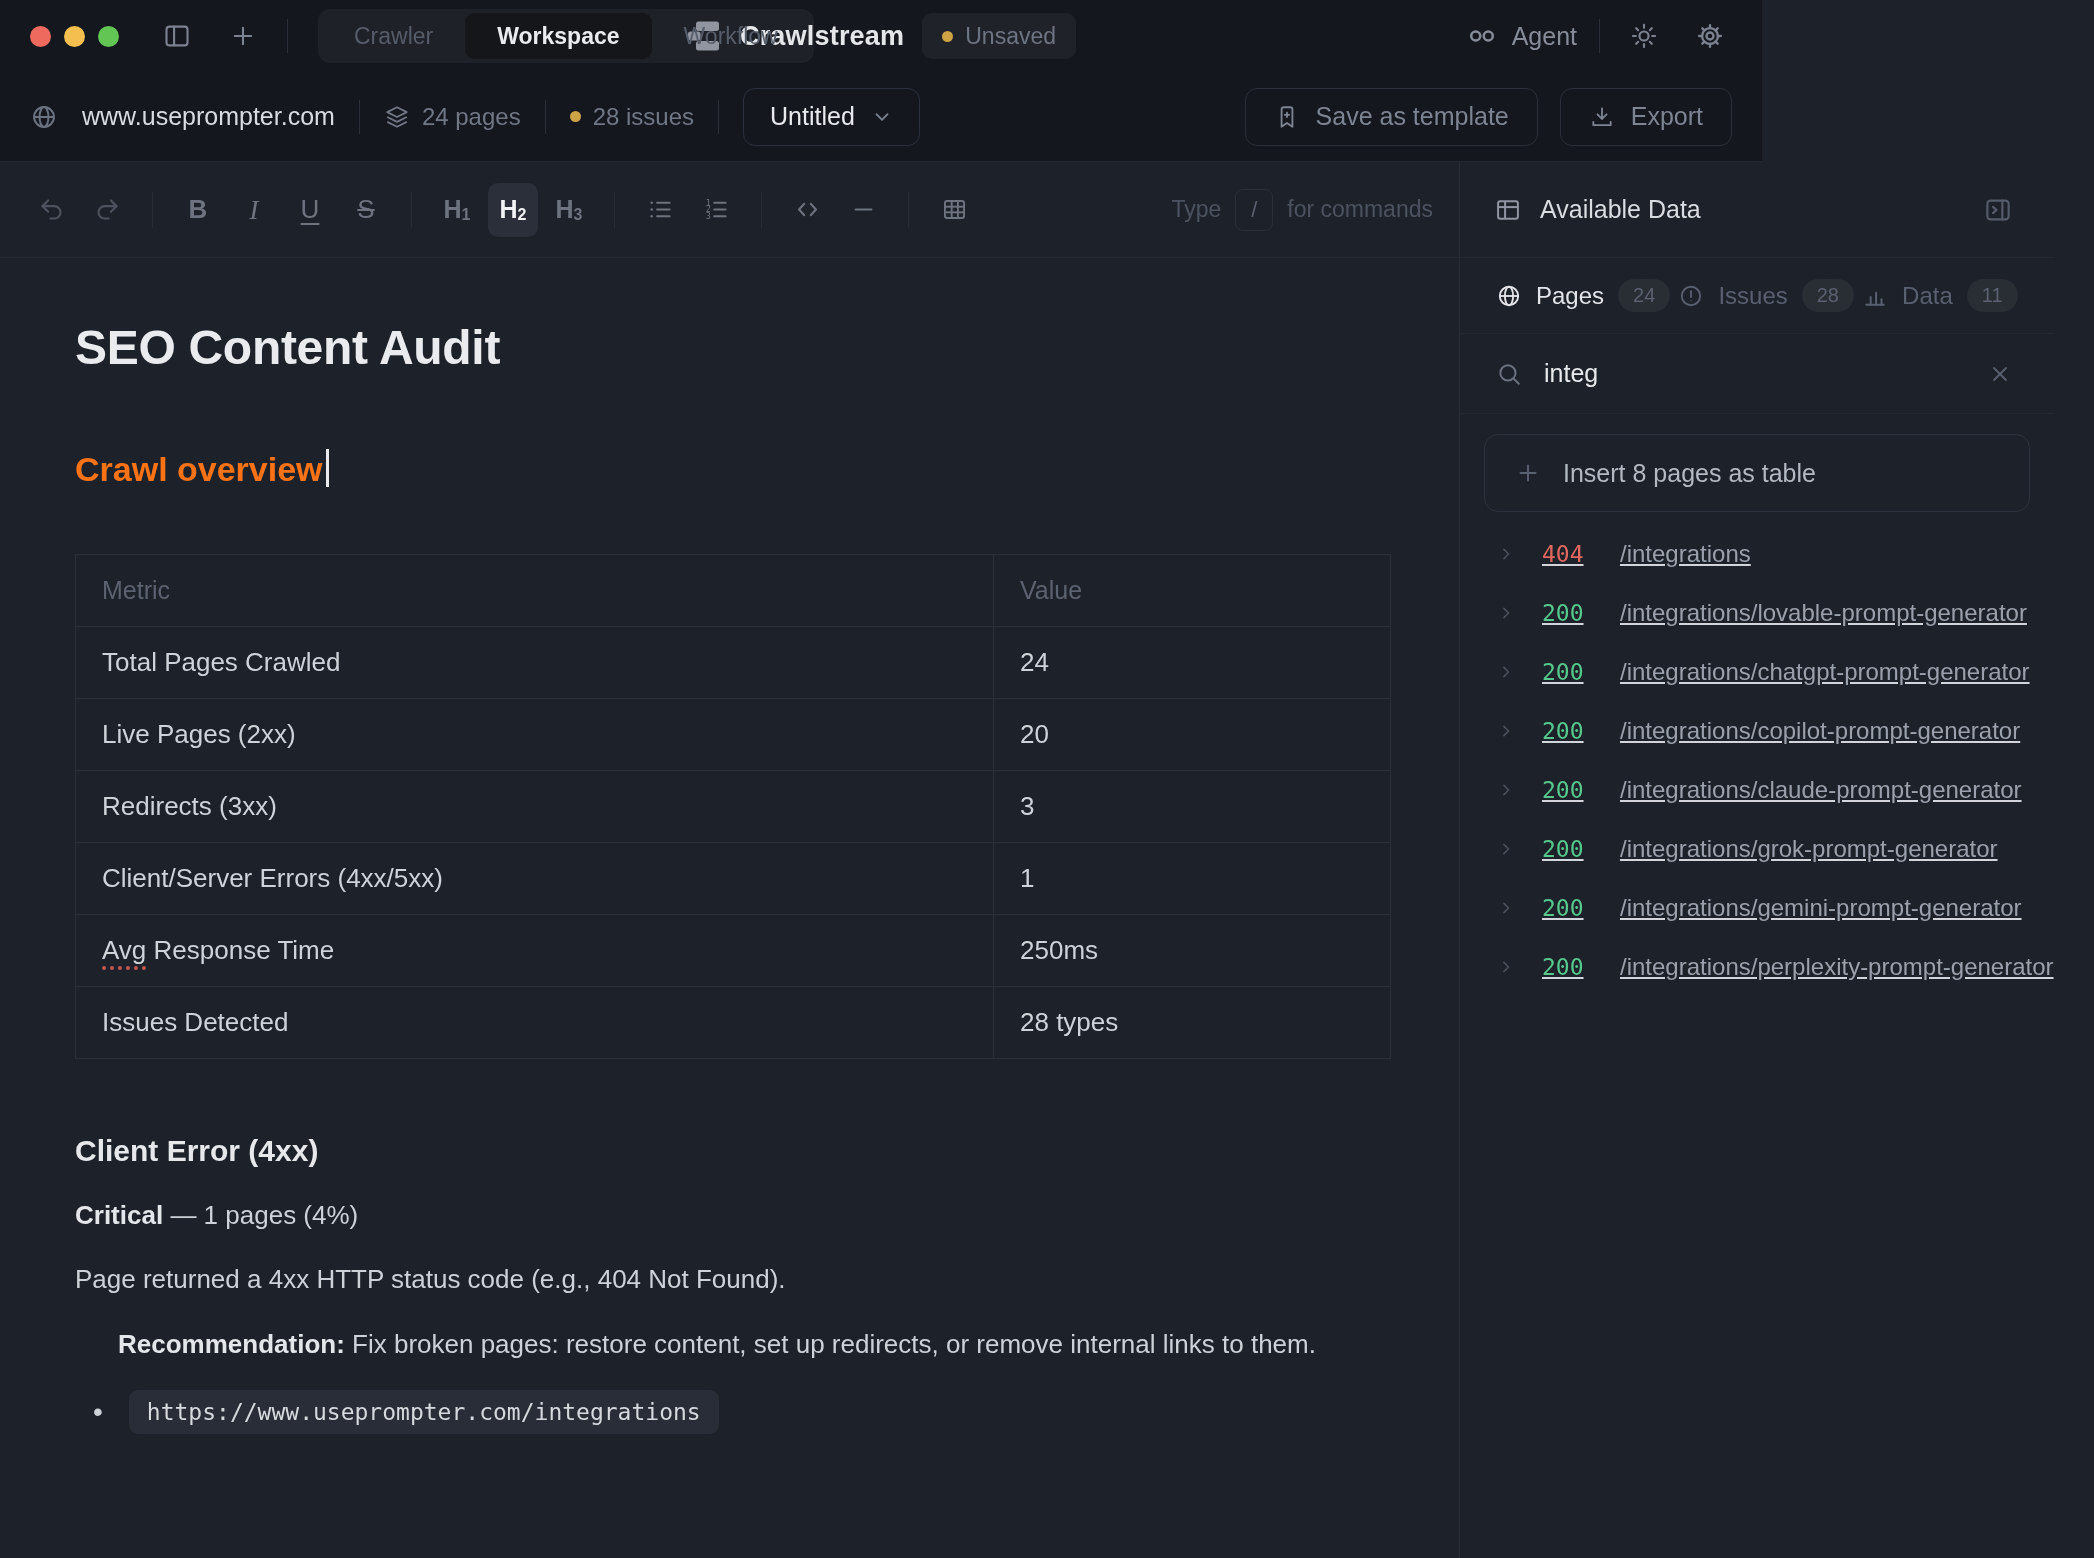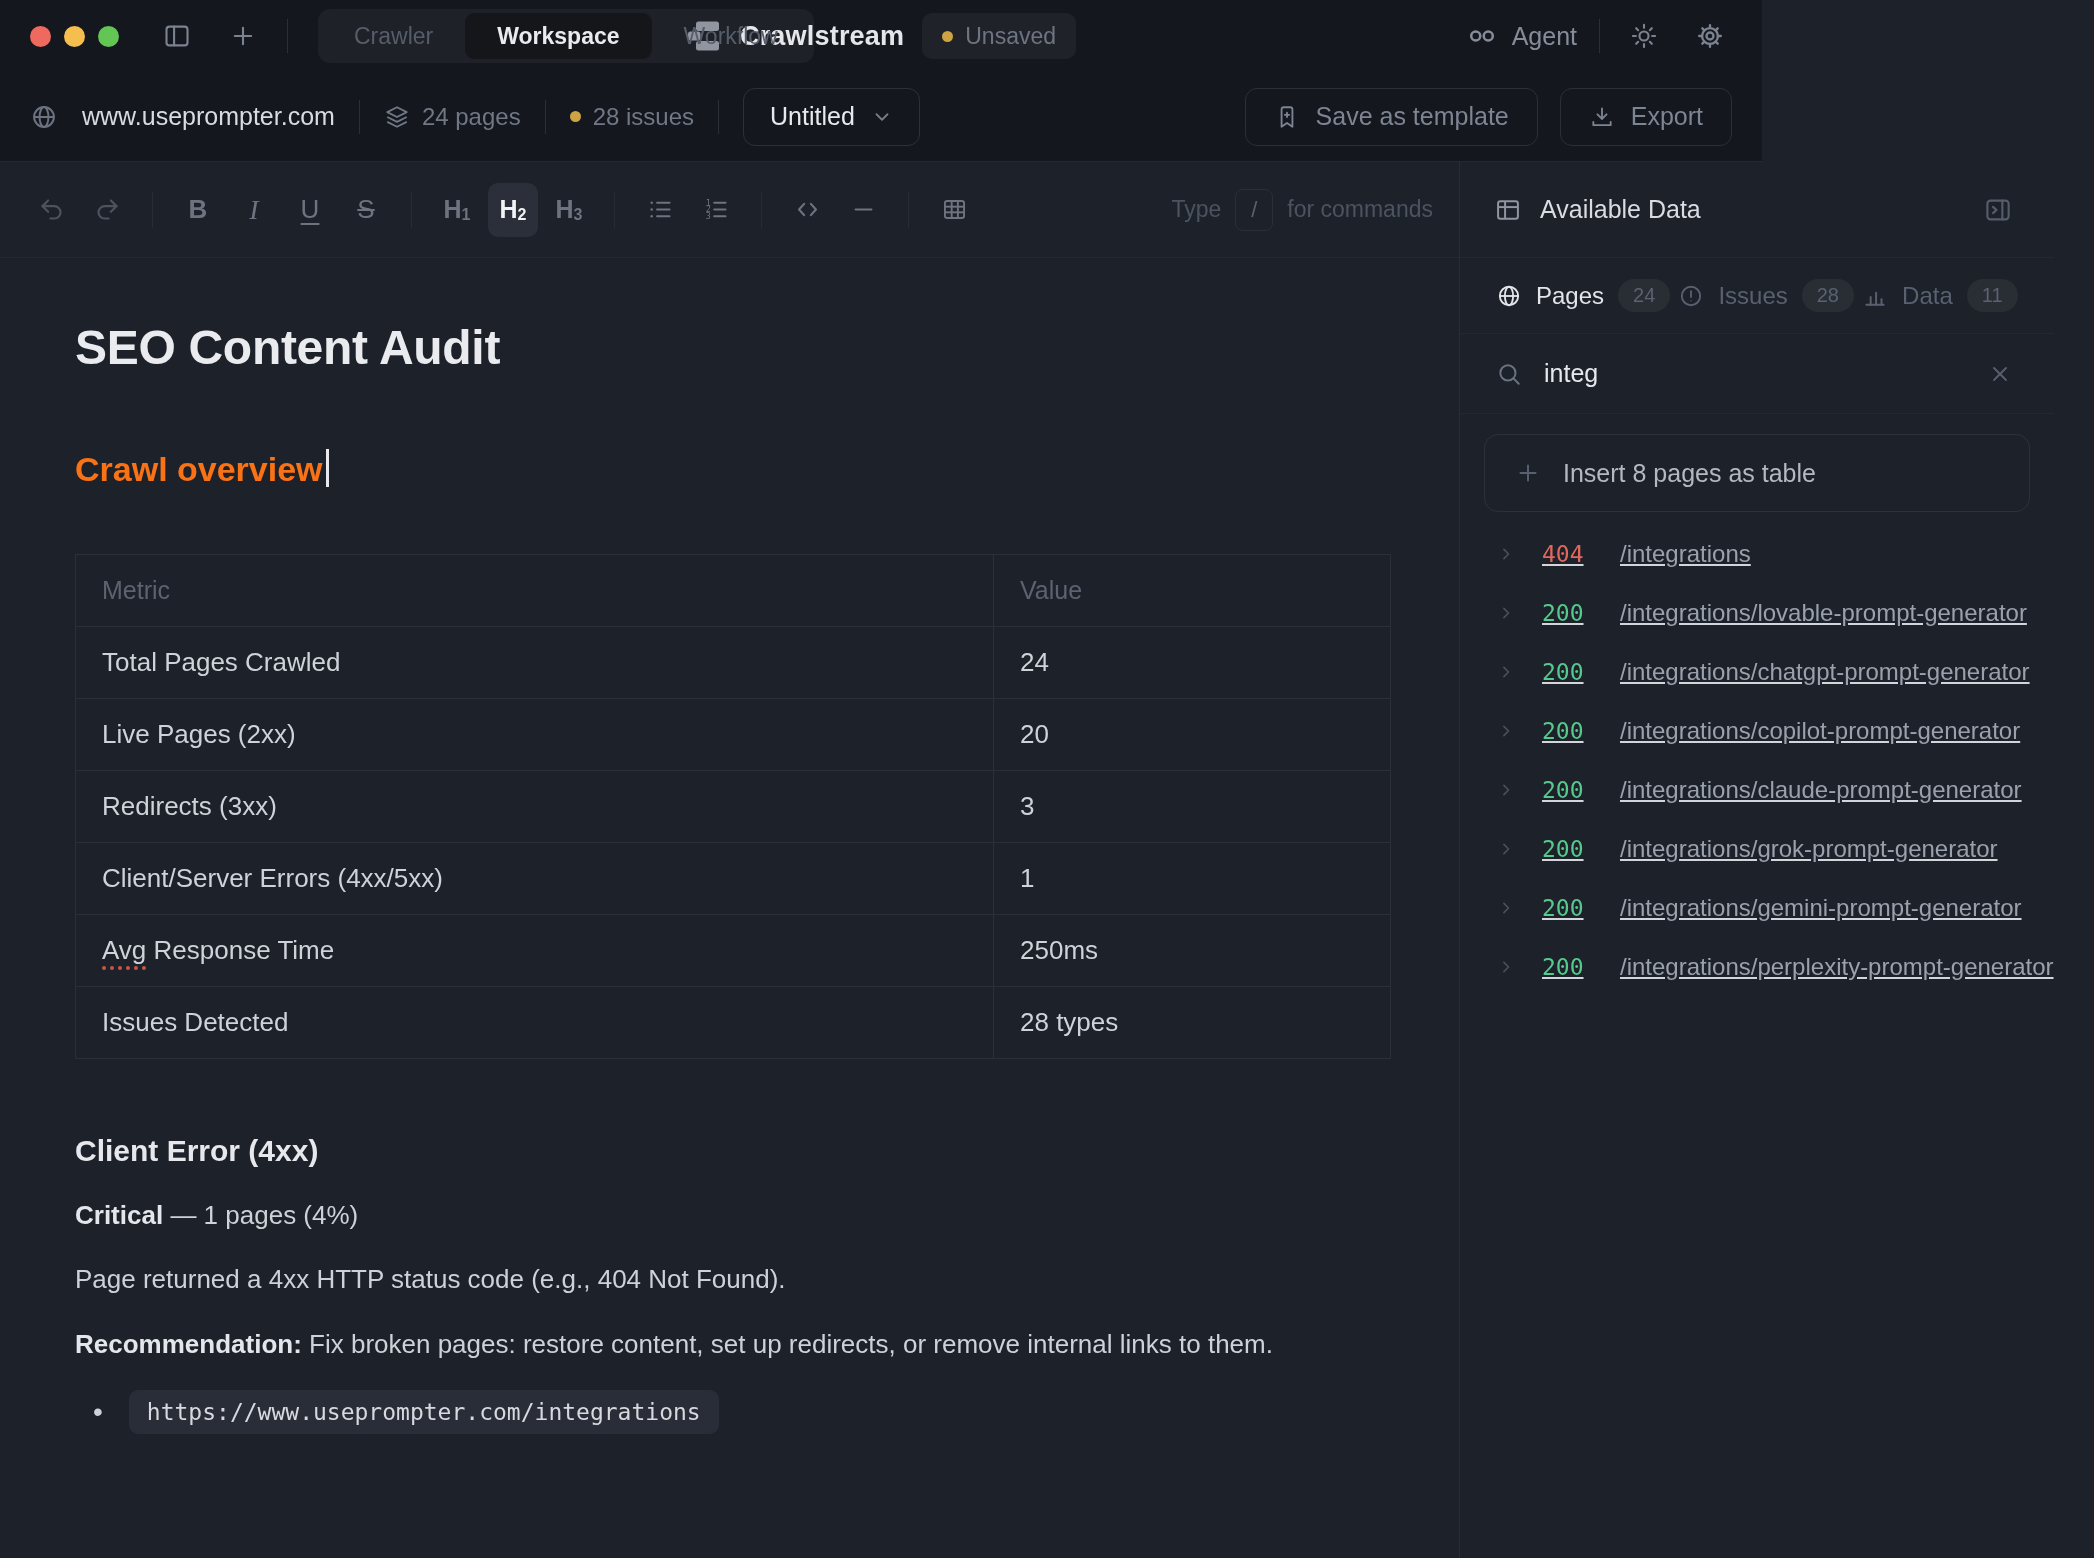--- a/index.html
+++ b/index.html
@@ -124,21 +124,21 @@
   table.metrics col.c1 { width:918px; }
   table.metrics col.c2 { width:397px; }
   .misspell {
     text-decoration:underline dotted #cb544a;
     text-decoration-thickness:3.5px; text-underline-offset:8px;
   }
   .doc h3 { font-size:30px; line-height:1.2; font-weight:700; color:#e6e8ec; margin-top:74px; }
   .doc p { font-size:26px; line-height:1.55; color:#cdd1d8; margin-top:24px; }
   .doc p.first { margin-top:26px; }
   .doc p b { color:#e3e6ea; font-weight:700; }
-  .doc p.rec { max-width:1255px; }
+  .doc p.rec { max-width:1255px;margin-left:43px; }
   .bullet-row { display:flex; align-items:center; gap:26px; margin-top:26px; padding-left:18px; }
   .bullet-row .b { color:#cdd1d8; font-size:28px; }
   .code-chip {
     background:#282d37; border-radius:9px; padding:9px 18px;
     font-family:"DejaVu Sans Mono","Liberation Mono",monospace;
     font-size:23px; color:#d6d9de;
   }
 
   
   .panel { flex:1; display:flex; flex-direction:column; background:#1d2129; }

